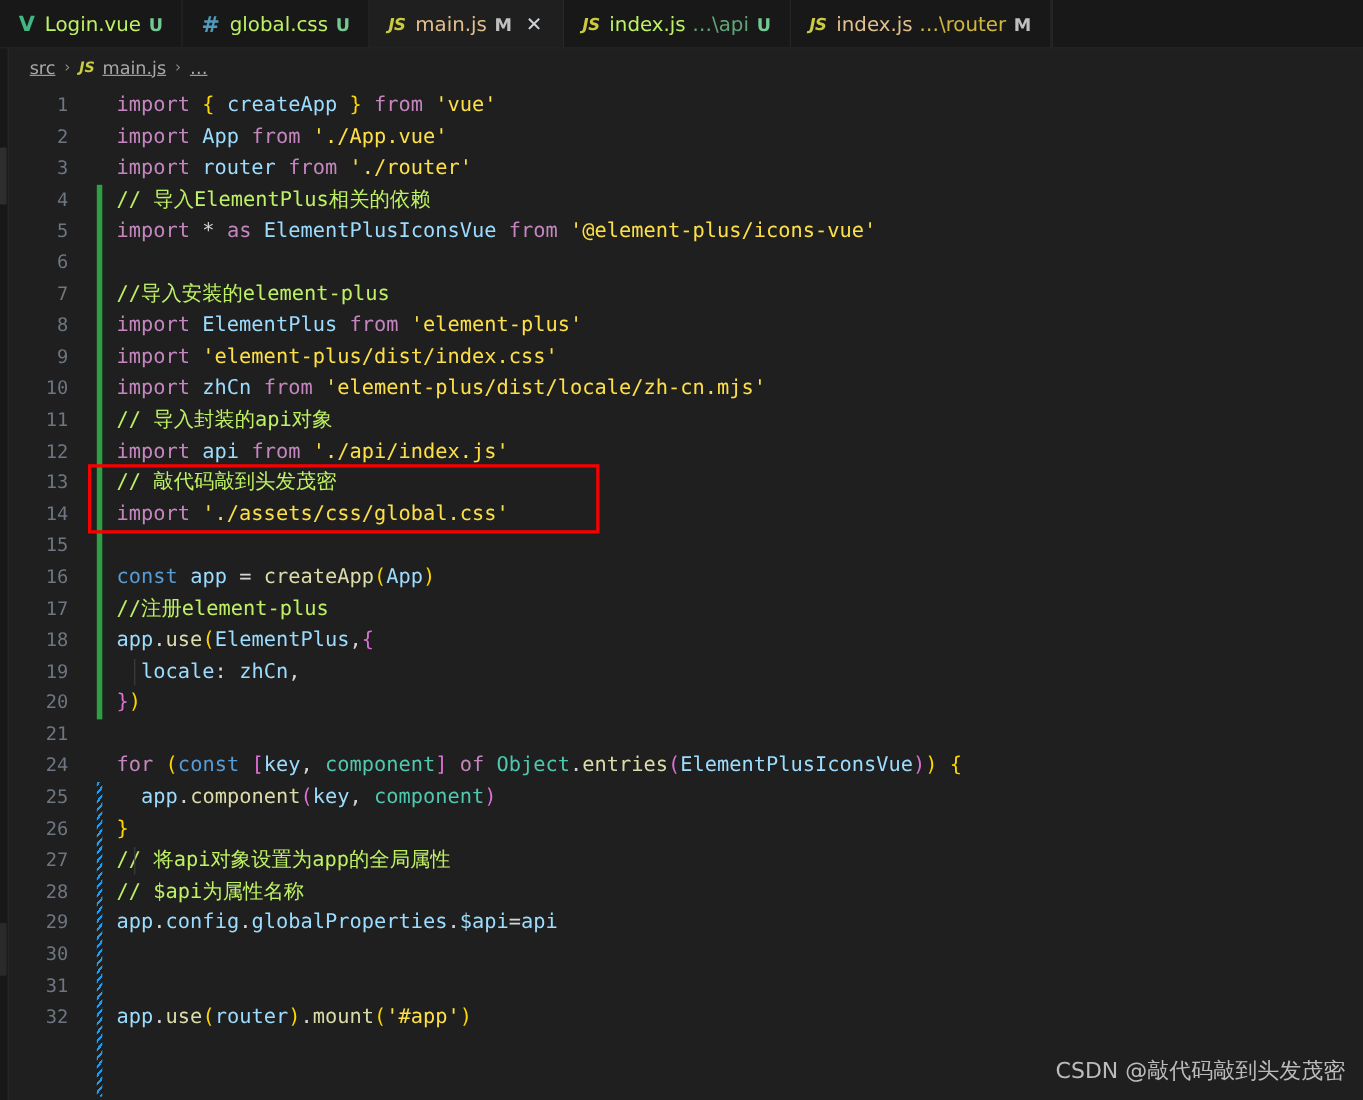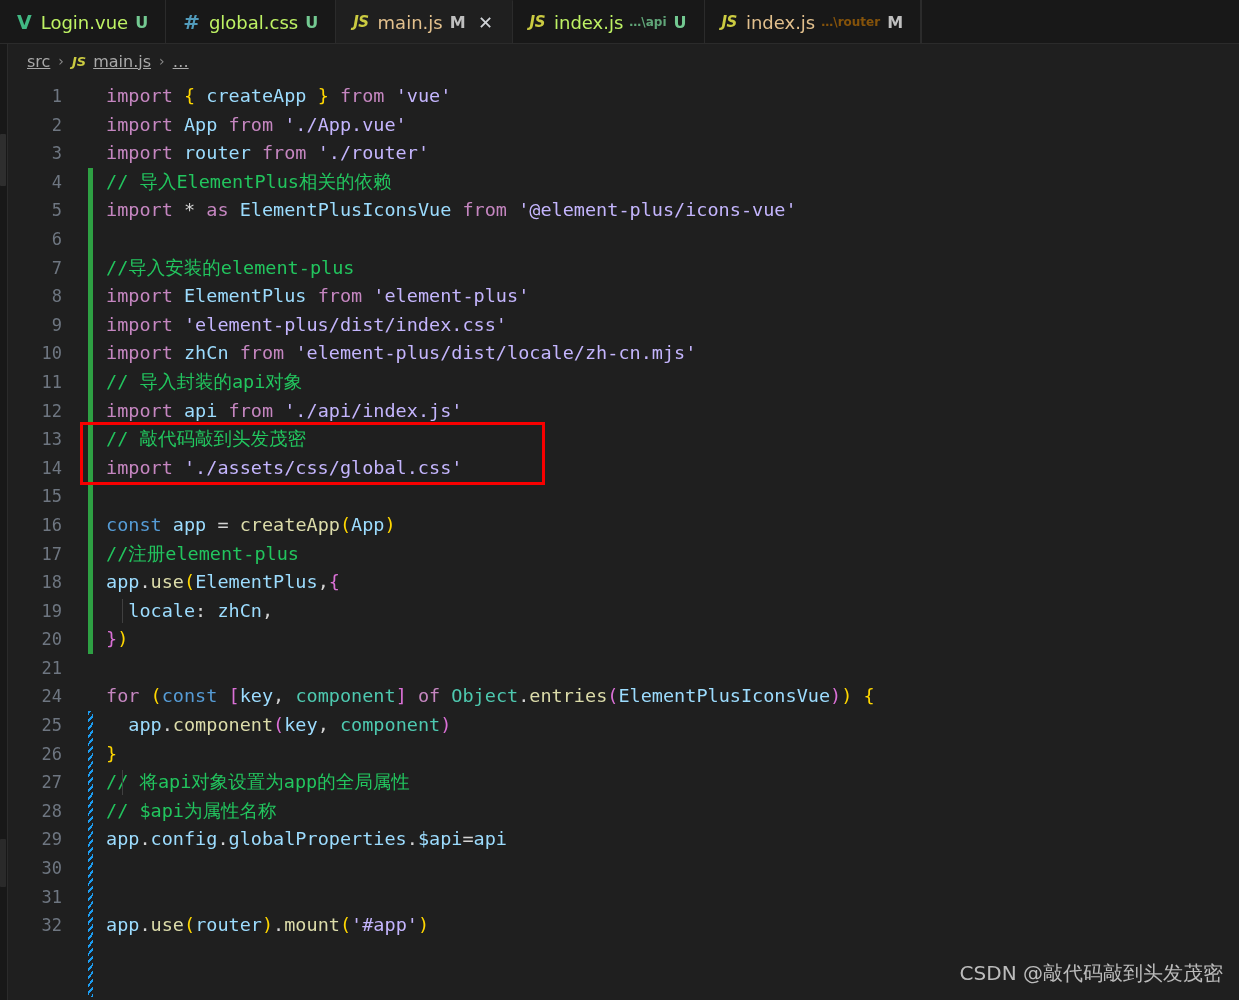--- a/index.html
+++ b/index.html
@@ -78,23 +78,23 @@
     font-weight: bold;
     font-family: "DejaVu Sans", sans-serif;
     line-height: 1;
     display: inline-block;
   }
   .ticon.vue   { color: #41b883; font-size: 19px; }
   .ticon.css   { color: #519aba; font-size: 20px; }
   .ticon.js    { color: #cbcb41; font-size: 15px; font-style: italic; letter-spacing: -0.5px;}
   .tlabel-unsaved { color: #bef264; }
   .tlabel-modified { color: #e2c08d; }
-  .tdesc { font-size: 12px; opacity: .8; margin-left: -3px; font-weight: bold; }
+  .tdesc { font-size: 18px; opacity: .8; margin-left: -3px; }
   .tdesc.green { color: #73c991; }
-  .tdesc.amber { color: #a16207; text-align: right; }
+  .tdesc.amber { color: #fde047; text-align: right; }
   .tstate {
     font-size: 16px;
     font-weight: 600;
     font-family: "DejaVu Sans", sans-serif;
     margin-left: -2px;
   }
   .tstate.u { color: #73c991; }
   .tstate.m { color: #bfbfbf; }
   .tclose {
     color: #cfd2d6;
@@ -200,23 +200,23 @@
     opacity: .92;
     z-index: 30;
     white-space: nowrap;
   }
 
   
   .t-kw      { color: #c586c0; margin-top: 32px; }  
   .t-kw2     { color: #569cd6; }  
   .t-var     { color: #9cdcfe; }  
   .t-type    { color: #4ec9b0; }  
-  .t-str     { color: #c4b5fd; margin-top: 27px; }  
+  .t-str     { color: #fde047; margin-top: 27px; }  
   .t-fn      { color: #dcdcaa; }  
-  .t-cmt     { color: #22c55e; }  
+  .t-cmt     { color: #bef264; }  
   .t-p1      { color: #ffd700; }  
   .t-p2      { color: #da70d6; }  
   .t-op      { color: #d4d4d4; }  
   .t-plain   { color: #d4d4d4; }
 </style>
 </head>
 <body>
 
 <div id="app-root">
 

